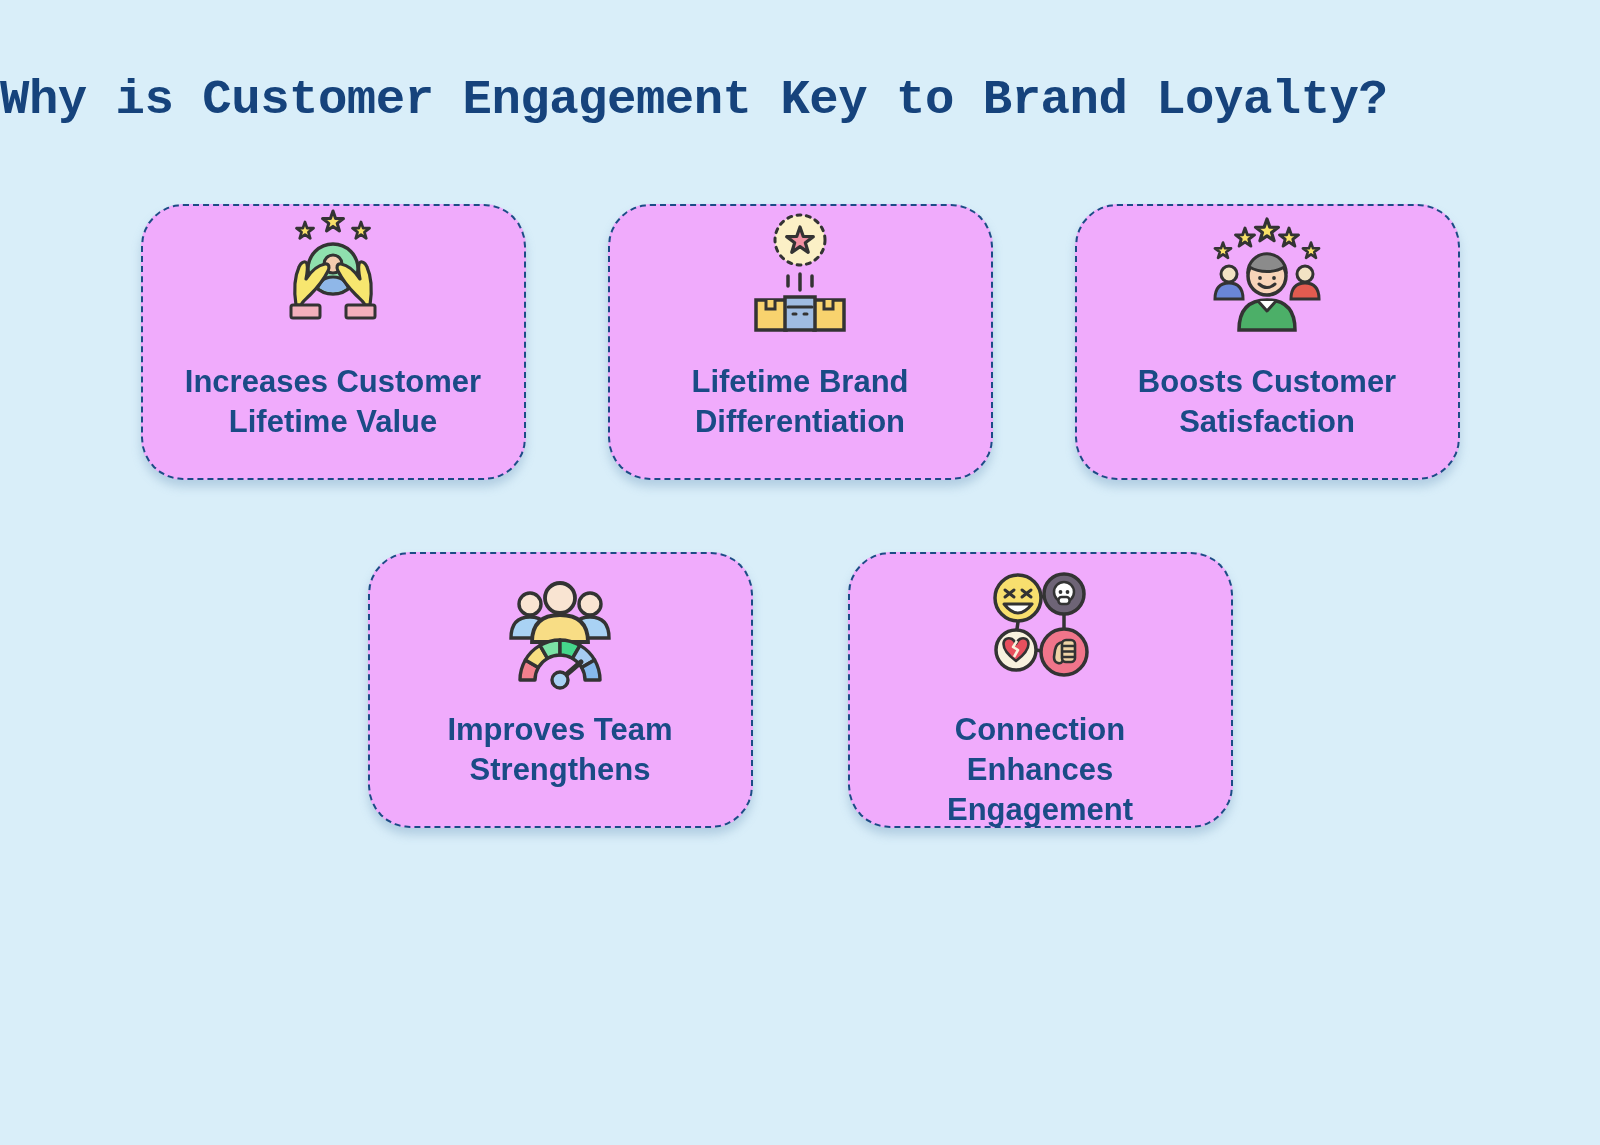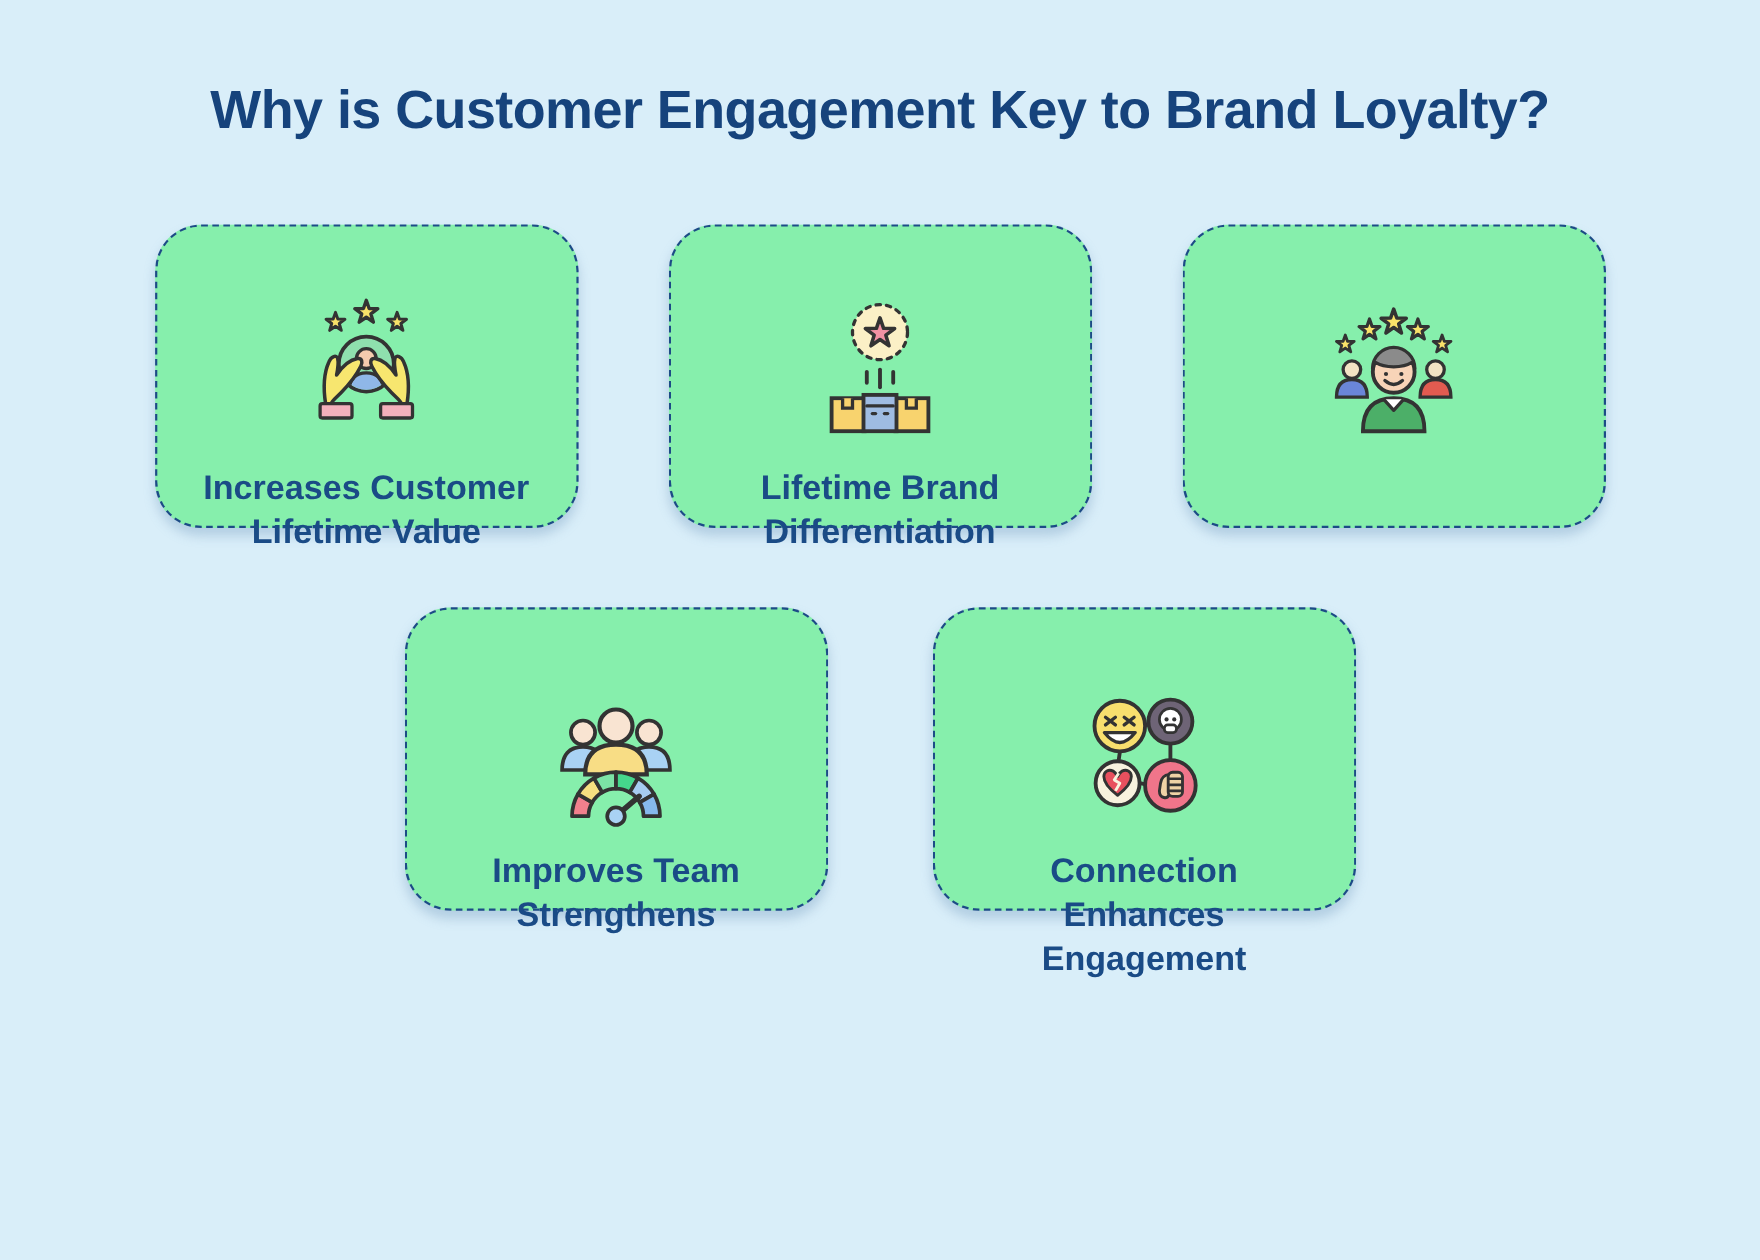--- a/index.html
+++ b/index.html
@@ -9,45 +9,45 @@
   body {
     width: 1600px;
     height: 1145px;
     background: #D9EEF9;
     font-family: "Liberation Sans", sans-serif;
     overflow: hidden;
   }
   .page-title {
     margin: 0;
     padding-top: 70px;
-    text-align: center;
+    text-align: left;
     font-size: 49px;
     line-height: 60px;
     font-weight: 800;
     letter-spacing: -0.5px;
     color: #16437C;
+    font-family: Liberation Mono, monospace;
   }
   .cards-row {
     display: flex;
     justify-content: center;
   }
   .row-1 { margin-top: 74px; gap: 82px; }
   .row-2 { margin-top: 72px; gap: 95px; }
   .card {
     width: 385px;
     height: 276px;
     box-sizing: border-box;
-    background: #86efac;
+    background: #f0abfc;
     border: 2px dashed #1C4B86;
     border-radius: 42px;
     box-shadow: 0 7px 10px rgba(110, 150, 185, 0.35);
     display: flex;
     flex-direction: column;
     align-items: center;
-    padding-top: 62px;
   }
   .icon-wrap {
     width: 140px;
     height: 140px;
     display: flex;
     align-items: center;
     justify-content: center;
   }
   .card-label {
     margin-top: 16px;
@@ -151,20 +151,24 @@
 
         <path d="M42,124 Q42,94 70,94 Q98,94 98,124 Z" fill="#4CAF68" stroke="#333" stroke-width="3.5"></path>
         <path d="M61,95 L70,105 L79,95" fill="#FFFFFF" stroke="#333" stroke-width="3" stroke-linejoin="round"></path>
         <circle cx="70" cy="70" r="19" fill="#F8D4B8" stroke="#333" stroke-width="3.5"></circle>
         <path d="M50.8,67 A19.2,19.2 0 0 1 89.2,67 Q89.2,63 87.5,61 Q80,65.5 70,65.5 Q60,65.5 52.5,61 Q50.8,63 50.8,67 Z" fill="#8B8B8B" stroke="#333" stroke-width="3" stroke-linejoin="round"></path>
         <circle cx="63" cy="72" r="1.9" fill="#333"></circle>
         <circle cx="77" cy="72" r="1.9" fill="#333"></circle>
         <path d="M62,78 Q70,85 78,78" fill="none" stroke="#333" stroke-width="3" stroke-linecap="round"></path>
       </svg>
     </div>
+    <div class="card-label">
+      <span class="ln">Boosts Customer</span>
+      <span class="ln">Satisfaction</span>
+    </div>
   </div>
 </div>
 
 <div class="cards-row row-2">
 
   <div class="card">
     <div class="icon-wrap">
       <svg width="140" height="140" viewBox="0 0 140 140">
 
         <circle cx="40" cy="50" r="11" fill="#F9E4D2" stroke="#333" stroke-width="3.4"></circle>

